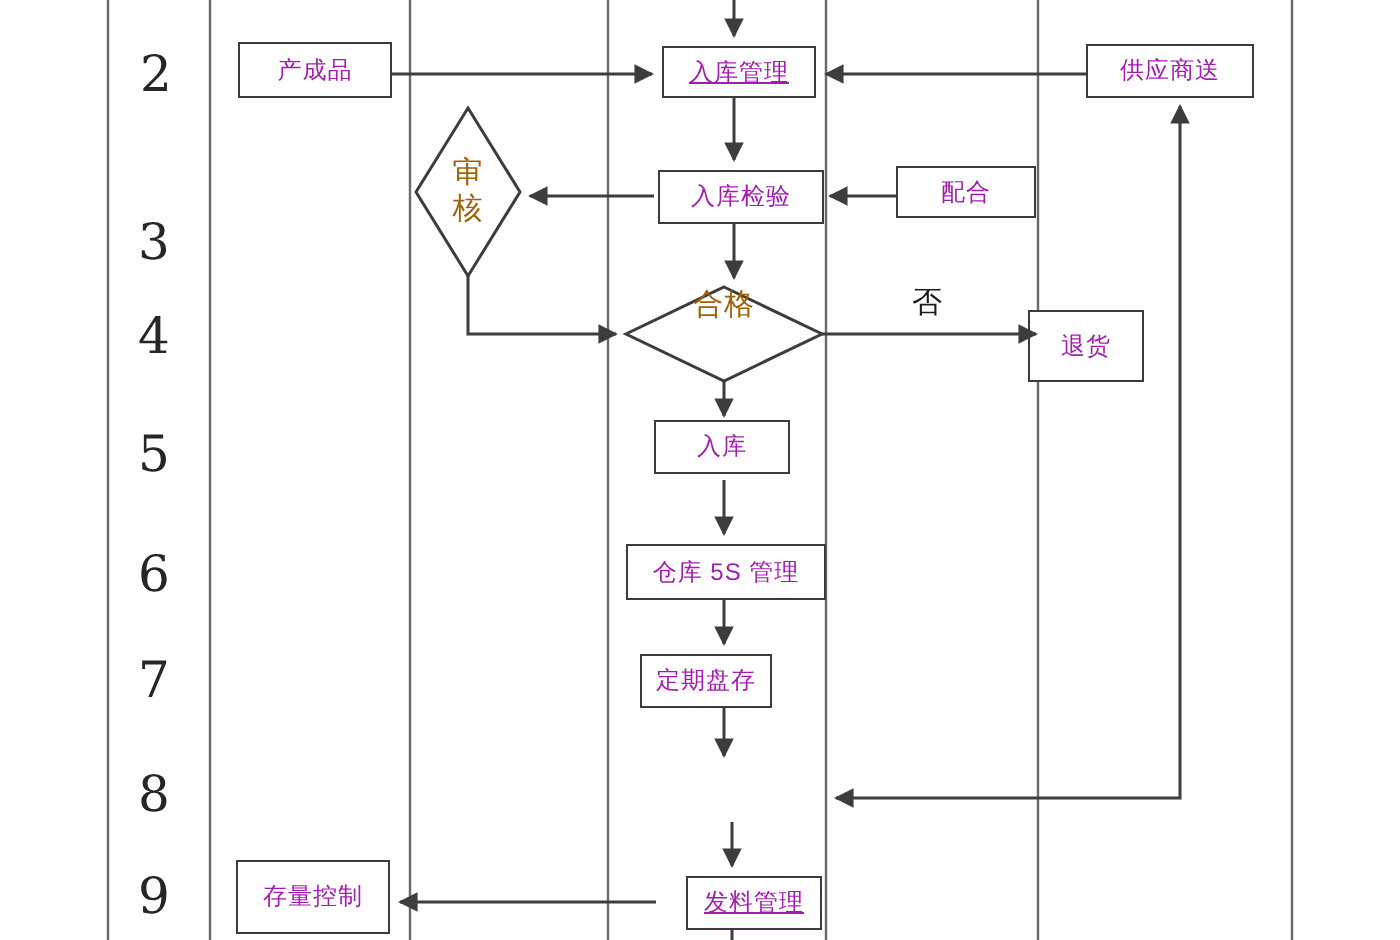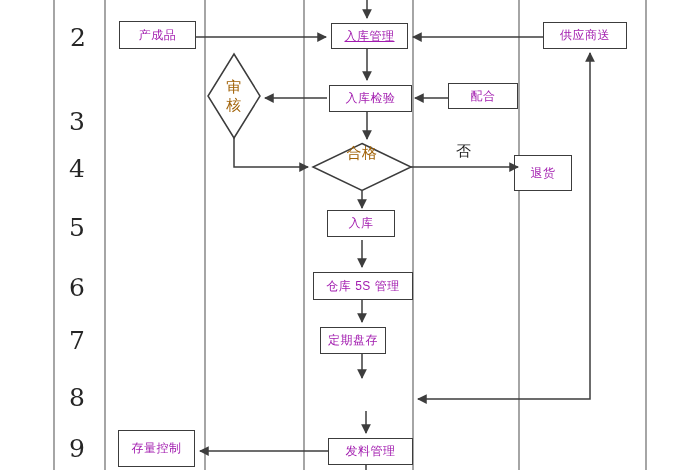--- a/index.html
+++ b/index.html
@@ -57,21 +57,21 @@
 
   <div class="node" style="left:119px; top:21px;  width:77px;  height:28px;">产成品</div>
   <div class="node" style="left:331px; top:23px;  width:77px;  height:26px;text-decoration:underline;">入库管理</div>
   <div class="node" style="left:543px; top:22px;  width:84px;  height:27px;">供应商送</div>
   <div class="node" style="left:329px; top:85px;  width:83px;  height:27px;">入库检验</div>
   <div class="node" style="left:448px; top:83px;  width:70px;  height:26px;">配合</div>
   <div class="node" style="left:514px; top:155px; width:58px;  height:36px;">退货</div>
   <div class="node" style="left:327px; top:210px; width:68px;  height:27px;">入库</div>
   <div class="node" style="left:313px; top:272px; width:100px; height:28px;">仓库 5S 管理</div>
   <div class="node" style="left:320px; top:327px; width:66px;  height:27px;">定期盘存</div>
-  <div class="node" style="left:328px; top:438px; width:85px;  height:27px;">发料管理</div>
+  <div class="node" style="left:343px; top:438px; width:68px;  height:27px;text-decoration:underline;">发料管理</div>
   <div class="node" style="left:118px; top:430px; width:77px;  height:37px;">存量控制</div>
 
   <svg class="layer front" style="z-index:3;" viewBox="0 0 700 470">
     <defs>
       <marker id="arrow" viewBox="0 0 10 10" refX="9" refY="5" markerWidth="7.5" markerHeight="6.5" orient="auto-start-reverse">
         <path d="M0,0 L10,5 L0,10 z" fill="#3d3d3d"></path>
       </marker>
     </defs>
 
     <polygon points="234,54 260,96 234,138 208,96" fill="#ffffff" stroke="#3c3c3c" stroke-width="1.5"></polygon>

